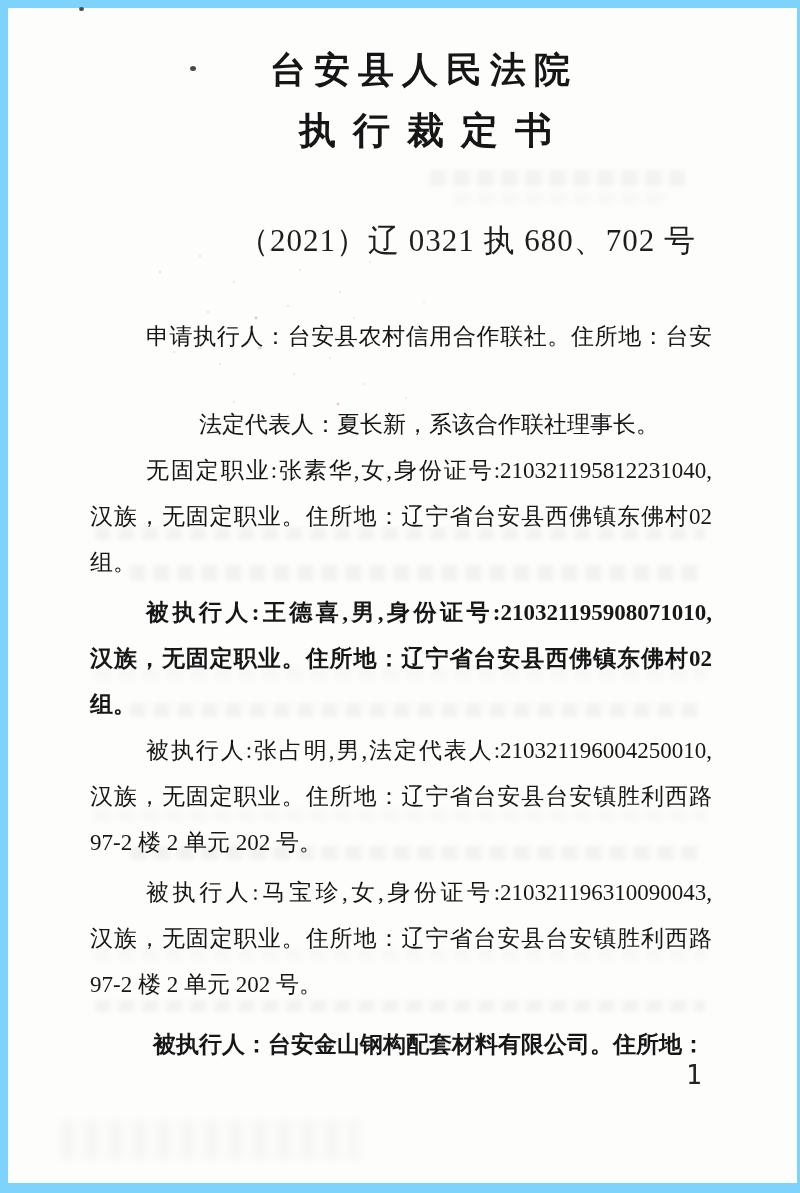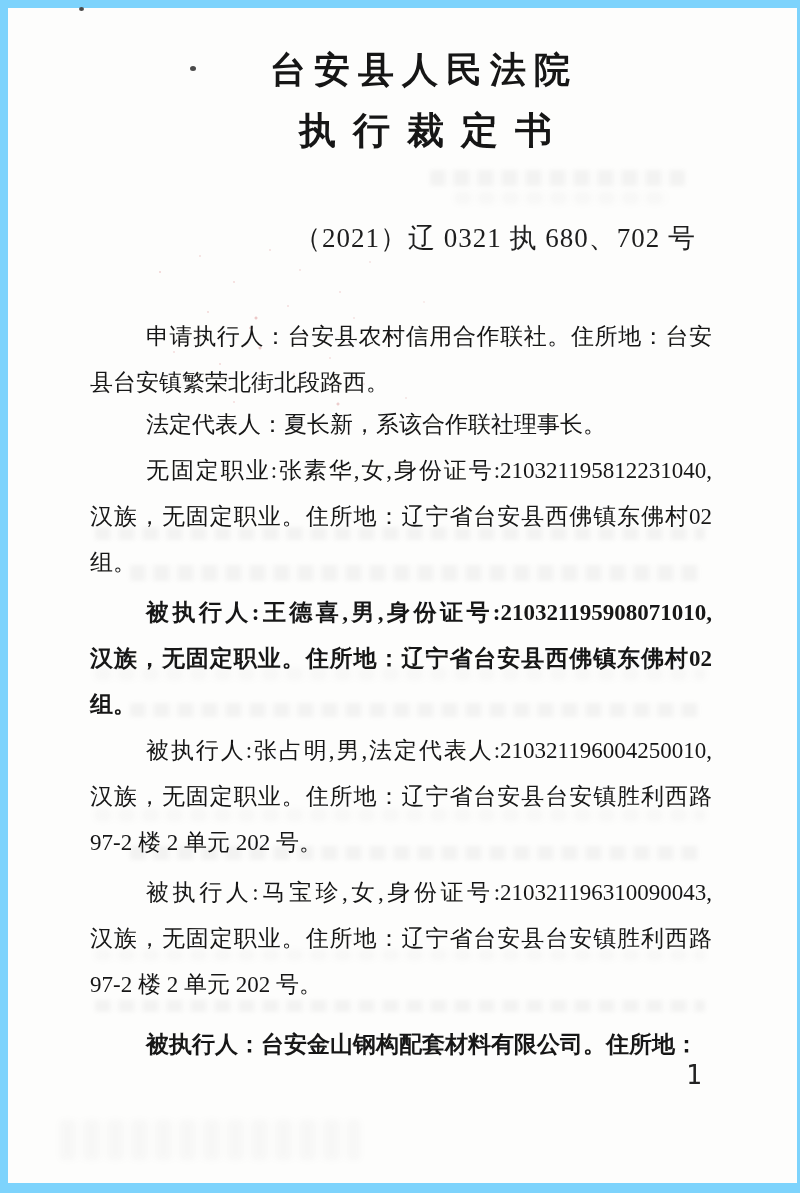--- a/index.html
+++ b/index.html
@@ -18,27 +18,27 @@
     text-align:center; font-size:36px; font-weight:bold;
     letter-spacing:8px; color:#161616; white-space:nowrap;
   }
   .doc-type {
     position:absolute; left:34px; top:106px; width:100%;
     text-align:center; font-size:37px; font-weight:bold;
     letter-spacing:17px; color:#161616; white-space:nowrap;
   }
   .case-number {
     position:absolute; top:220px; right:104px;
-    font-size:27px; letter-spacing:1px; color:#1e1e1e; white-space:nowrap;
+    font-size:31px; letter-spacing:1px; color:#1e1e1e; white-space:nowrap;
   }
   .body-block { position:absolute; left:90px; top:0; width:622px; }
   .para { position:absolute; left:0; width:622px; margin:0;
     font-size:23px; line-height:46px; color:#171717; }
   .para .line { display:block; }
-  .para .first { text-indent:56px; }
+  .para .first { text-indent:56px;text-align:center; }
   .para .fill { text-align:justify; text-align-last:justify; }
   .p1 { top:314px; } .p2 { top:402px; } .p3 { top:448px; }
   .p4 { top:590px;font-weight:bold; } .p5 { top:728px; } .p6 { top:870px; }
   .p7 { top:1022px;font-weight:bold; }
   .page-number {
     position:absolute; left:686px; top:1060px;
     font-size:26px; font-family:"DejaVu Sans Mono","Liberation Mono",monospace;
     color:#222;
   }
   .ghost {
@@ -102,21 +102,20 @@
   <div class="ghost" style="left:95px;  top:1000px; width:610px; height:12px;"></div>
   <div class="ghost soft" style="left:60px;  top:1120px; width:300px; height:40px;"></div>
 
   <div class="court-name">台安县人民法院</div>
   <div class="doc-type">执行裁定书</div>
   <div class="case-number">（2021）辽 0321 执 680、702 号</div>
 
   <div class="body-block">
     <p class="para p1">
       <span class="line first fill">申请执行人：台安县农村信用合作联社。住所地：台安</span>
-      <span class="line">县台安镇繁荣北街北段路西。</span>
     </p>
     <p class="para p2">
       <span class="line first">法定代表人：夏长新，系该合作联社理事长。</span>
     </p>
     <p class="para p3">
       <span class="line first fill">无固定职业:张素华,女,身份证号:210321195812231040,</span>
       <span class="line fill">汉族，无固定职业。住所地：辽宁省台安县西佛镇东佛村02</span>
       <span class="line">组。</span>
     </p>
     <p class="para p4">

